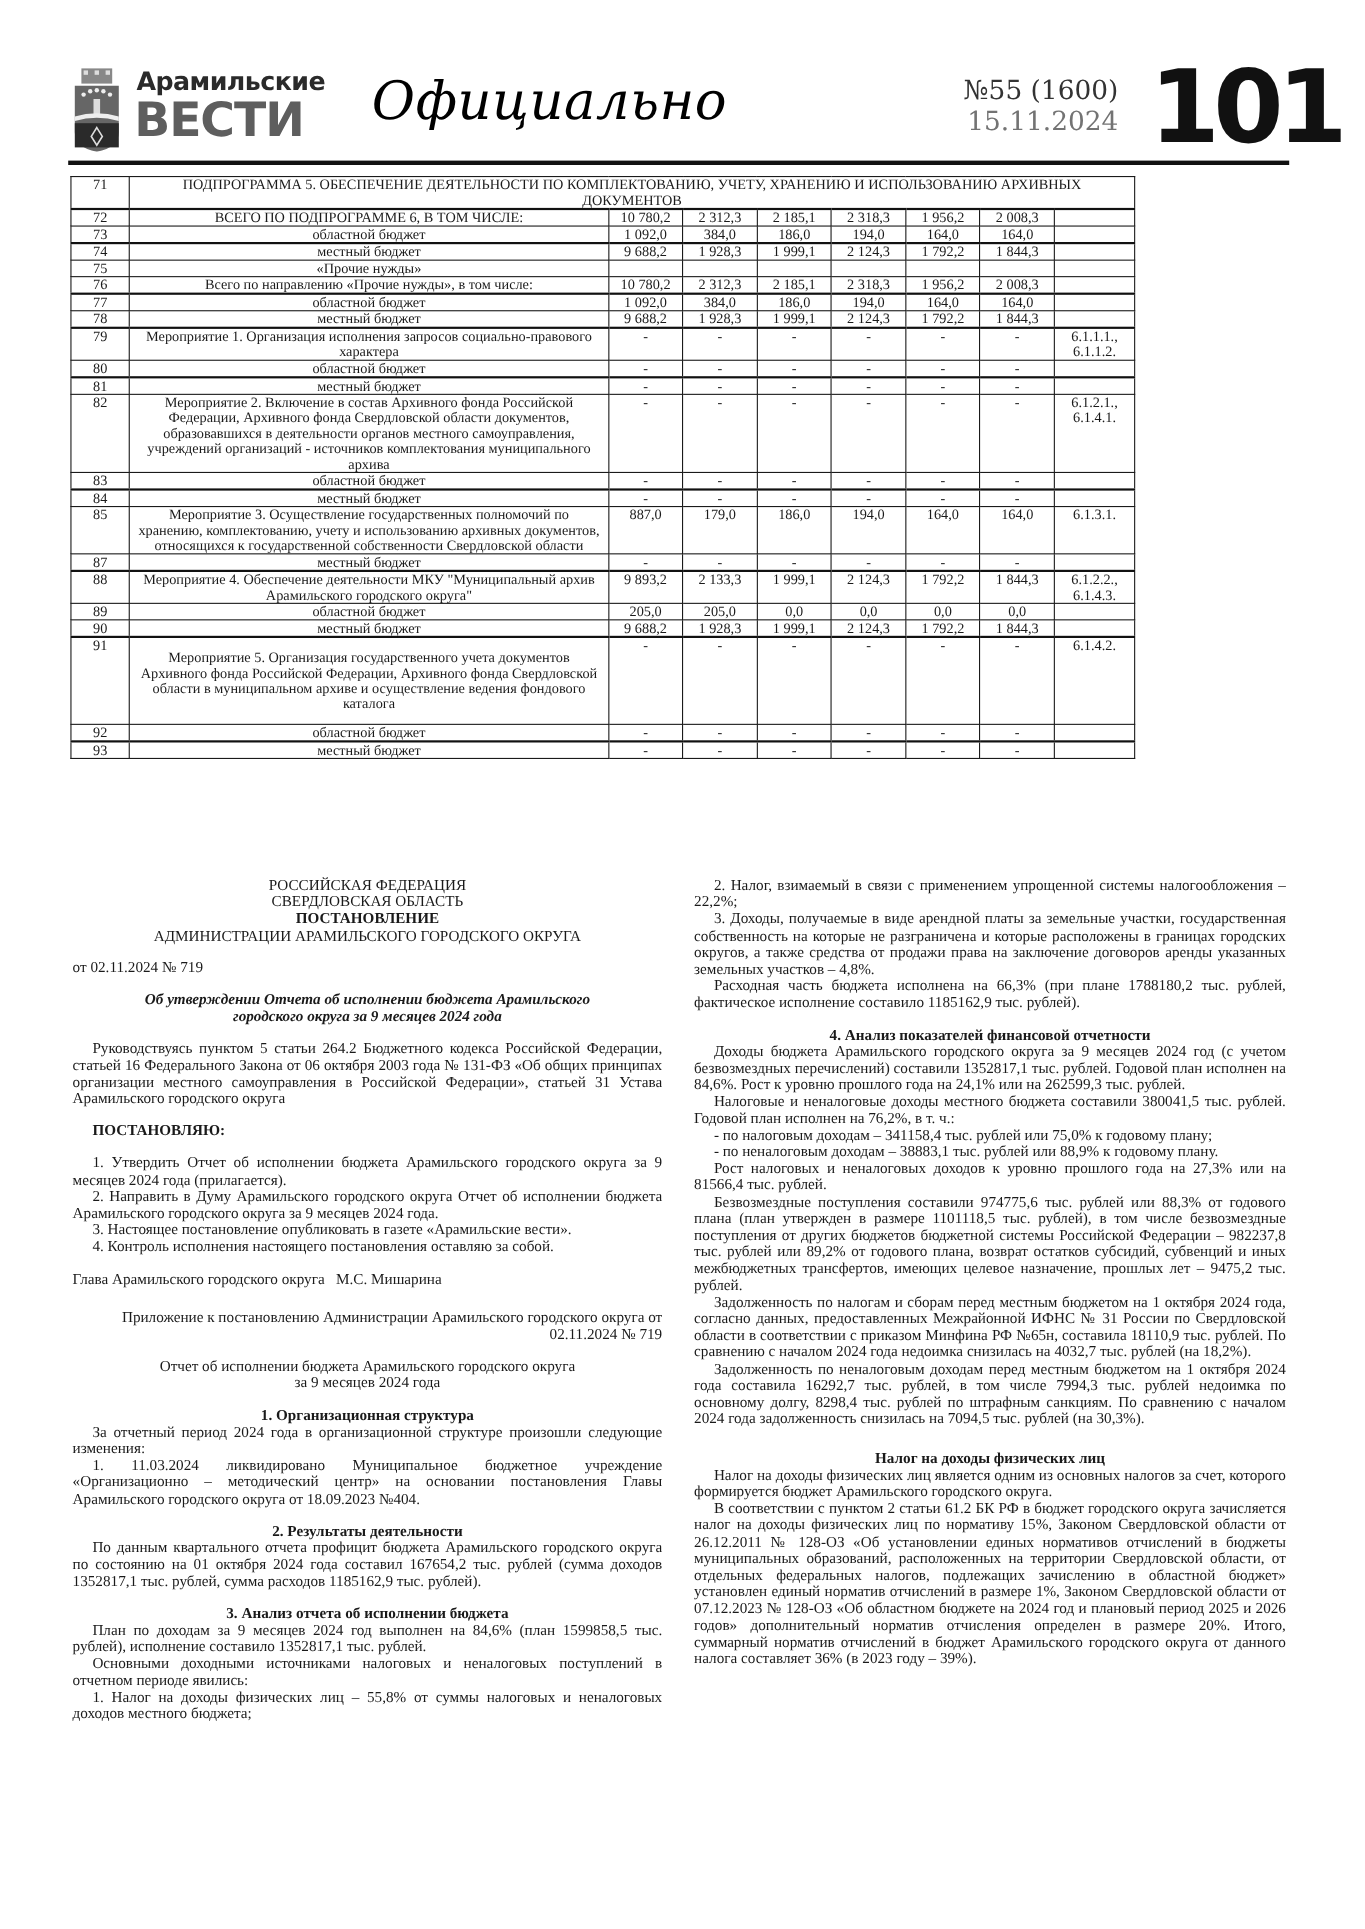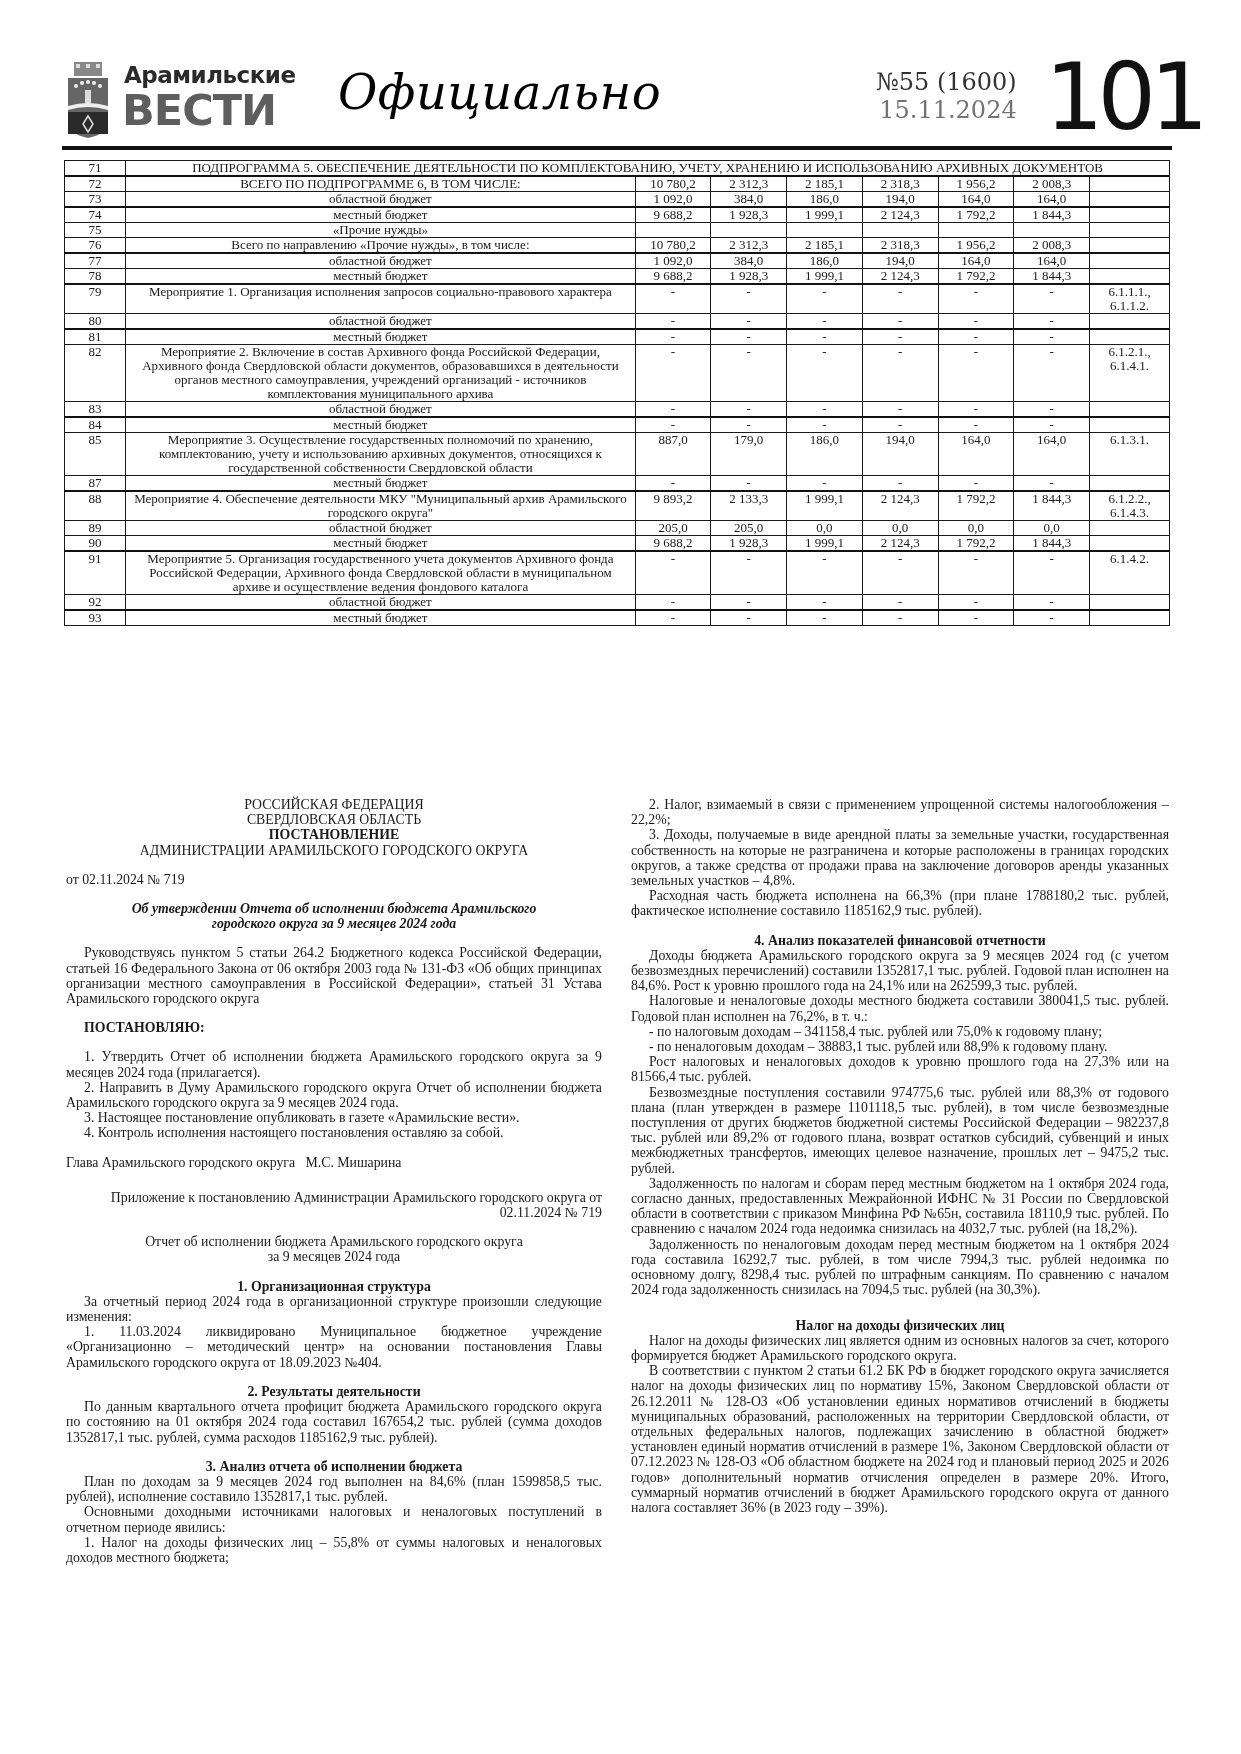--- a/index.html
+++ b/index.html
@@ -7,25 +7,25 @@
 
   
   .masthead { position:absolute; left:62px; top:58px; width:1110px; height:88px; }
   .logo { position:absolute; left:0; top:2px; width:220px; height:80px; }
   .crest { position:absolute; left:4px; top:2px; width:44px; height:76px; }
   .logo-small { position:absolute; left:62px; top:2px; font-family:"DejaVu Sans", sans-serif; font-weight:bold; font-size:23px; color:#2a2a2a; letter-spacing:-0.5px; }
   .logo-big { position:absolute; left:60px; top:22px; font-family:"DejaVu Sans", sans-serif; font-weight:bold; font-size:43px; color:#5e5e5e; letter-spacing:-1px; line-height:56px; }
   .section-title { position:absolute; left:276px; top:6px; font-family:"DejaVu Serif", serif; font-style:italic; font-size:48px; color:#000000; letter-spacing:0.5px; }
   .issue { position:absolute; left:814px; top:10px; text-align:right; font-family:"DejaVu Serif", serif; font-size:24px; line-height:28px; color:#333; }
   .issue .date { color:#737373; }
-  .page-no { position:absolute; left:983px; top:-8px; font-family:"DejaVu Sans", sans-serif; font-weight:normal; font-size:92px; letter-spacing:-6px; color:#111; line-height:96px; }
+  .page-no { position:absolute; left:983px; top:-8px; font-family:"DejaVu Sans", sans-serif; font-weight:bold; font-size:92px; letter-spacing:-6px; color:#111; line-height:96px; }
   .rule { position:absolute; left:62px; top:146px; width:1110px; height:4px; background:#111; }
 
   
-  table.budget { position:absolute; left:64px; top:160px; width:1106px; border-collapse:collapse; font-size:13px; line-height:14px; }
+  table.budget { position:absolute; left:64px; top:160px; width:968px; border-collapse:collapse; font-size:13px; line-height:14px; }
   table.budget td { border:1.5px solid #1a1a1a; padding:0 3px; vertical-align:top; text-align:center; }
   table.budget td.num { width:52px; }
   table.budget td.name { width:478px; }
   table.budget td.val { width:66px; }
   table.budget td.ref { width:70px; }
   table.budget tr.thick td { border-top:2.5px solid #111; }
 
   
   .col { position:absolute; font-size:13.8px; line-height:15.2px; text-align:justify; }
   .col-left { left:66px; top:797px; width:536px; }
@@ -274,21 +274,21 @@
         <td class="val">9 688,2</td>
         <td class="val">1 928,3</td>
         <td class="val">1 999,1</td>
         <td class="val">2 124,3</td>
         <td class="val">1 792,2</td>
         <td class="val">1 844,3</td>
         <td class="ref" style="white-space: pre-line;"></td>
       </tr>
       <tr class="thick">
         <td class="num">91</td>
-        <td class="name" style="padding: 0px 6px;">Мероприятие 5. Организация государственного учета документов Архивного фонда Российской Федерации, Архивного фонда Свердловской области в муниципальном архиве и осуществление ведения фондового каталога</td>
+        <td class="name" style="padding: 11px 6px;">Мероприятие 5. Организация государственного учета документов Архивного фонда Российской Федерации, Архивного фонда Свердловской области в муниципальном архиве и осуществление ведения фондового каталога</td>
         <td class="val">-</td>
         <td class="val">-</td>
         <td class="val">-</td>
         <td class="val">-</td>
         <td class="val">-</td>
         <td class="val">-</td>
         <td class="ref" style="white-space: pre-line;">6.1.4.2.</td>
       </tr>
       <tr>
         <td class="num">92</td>

